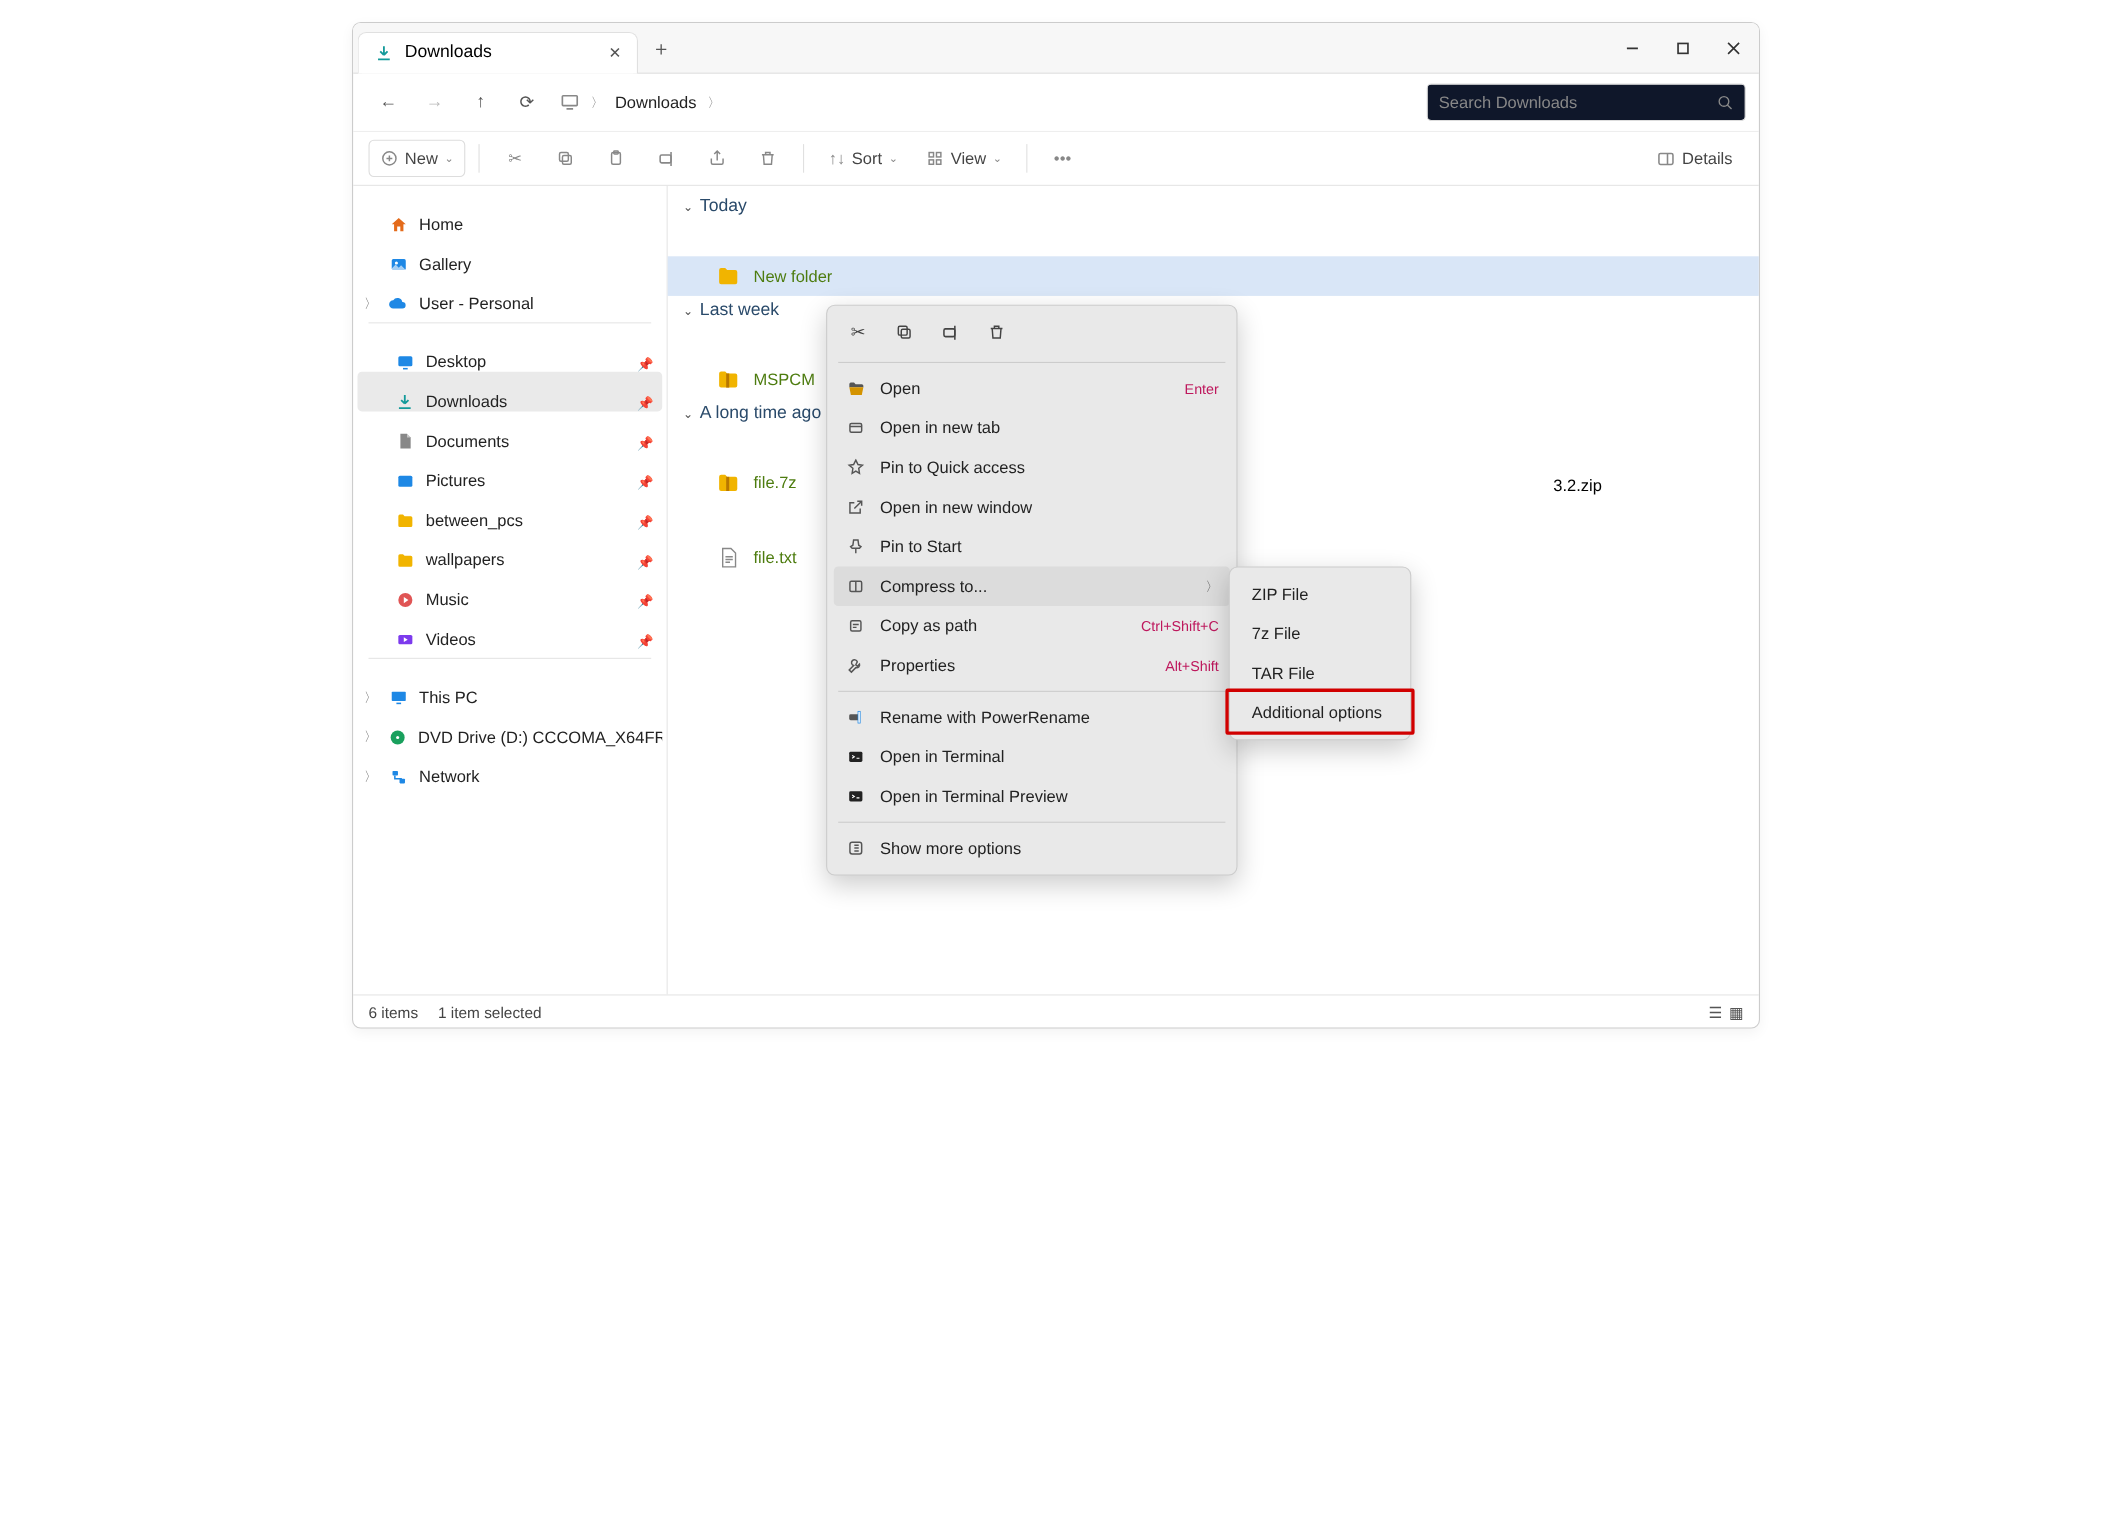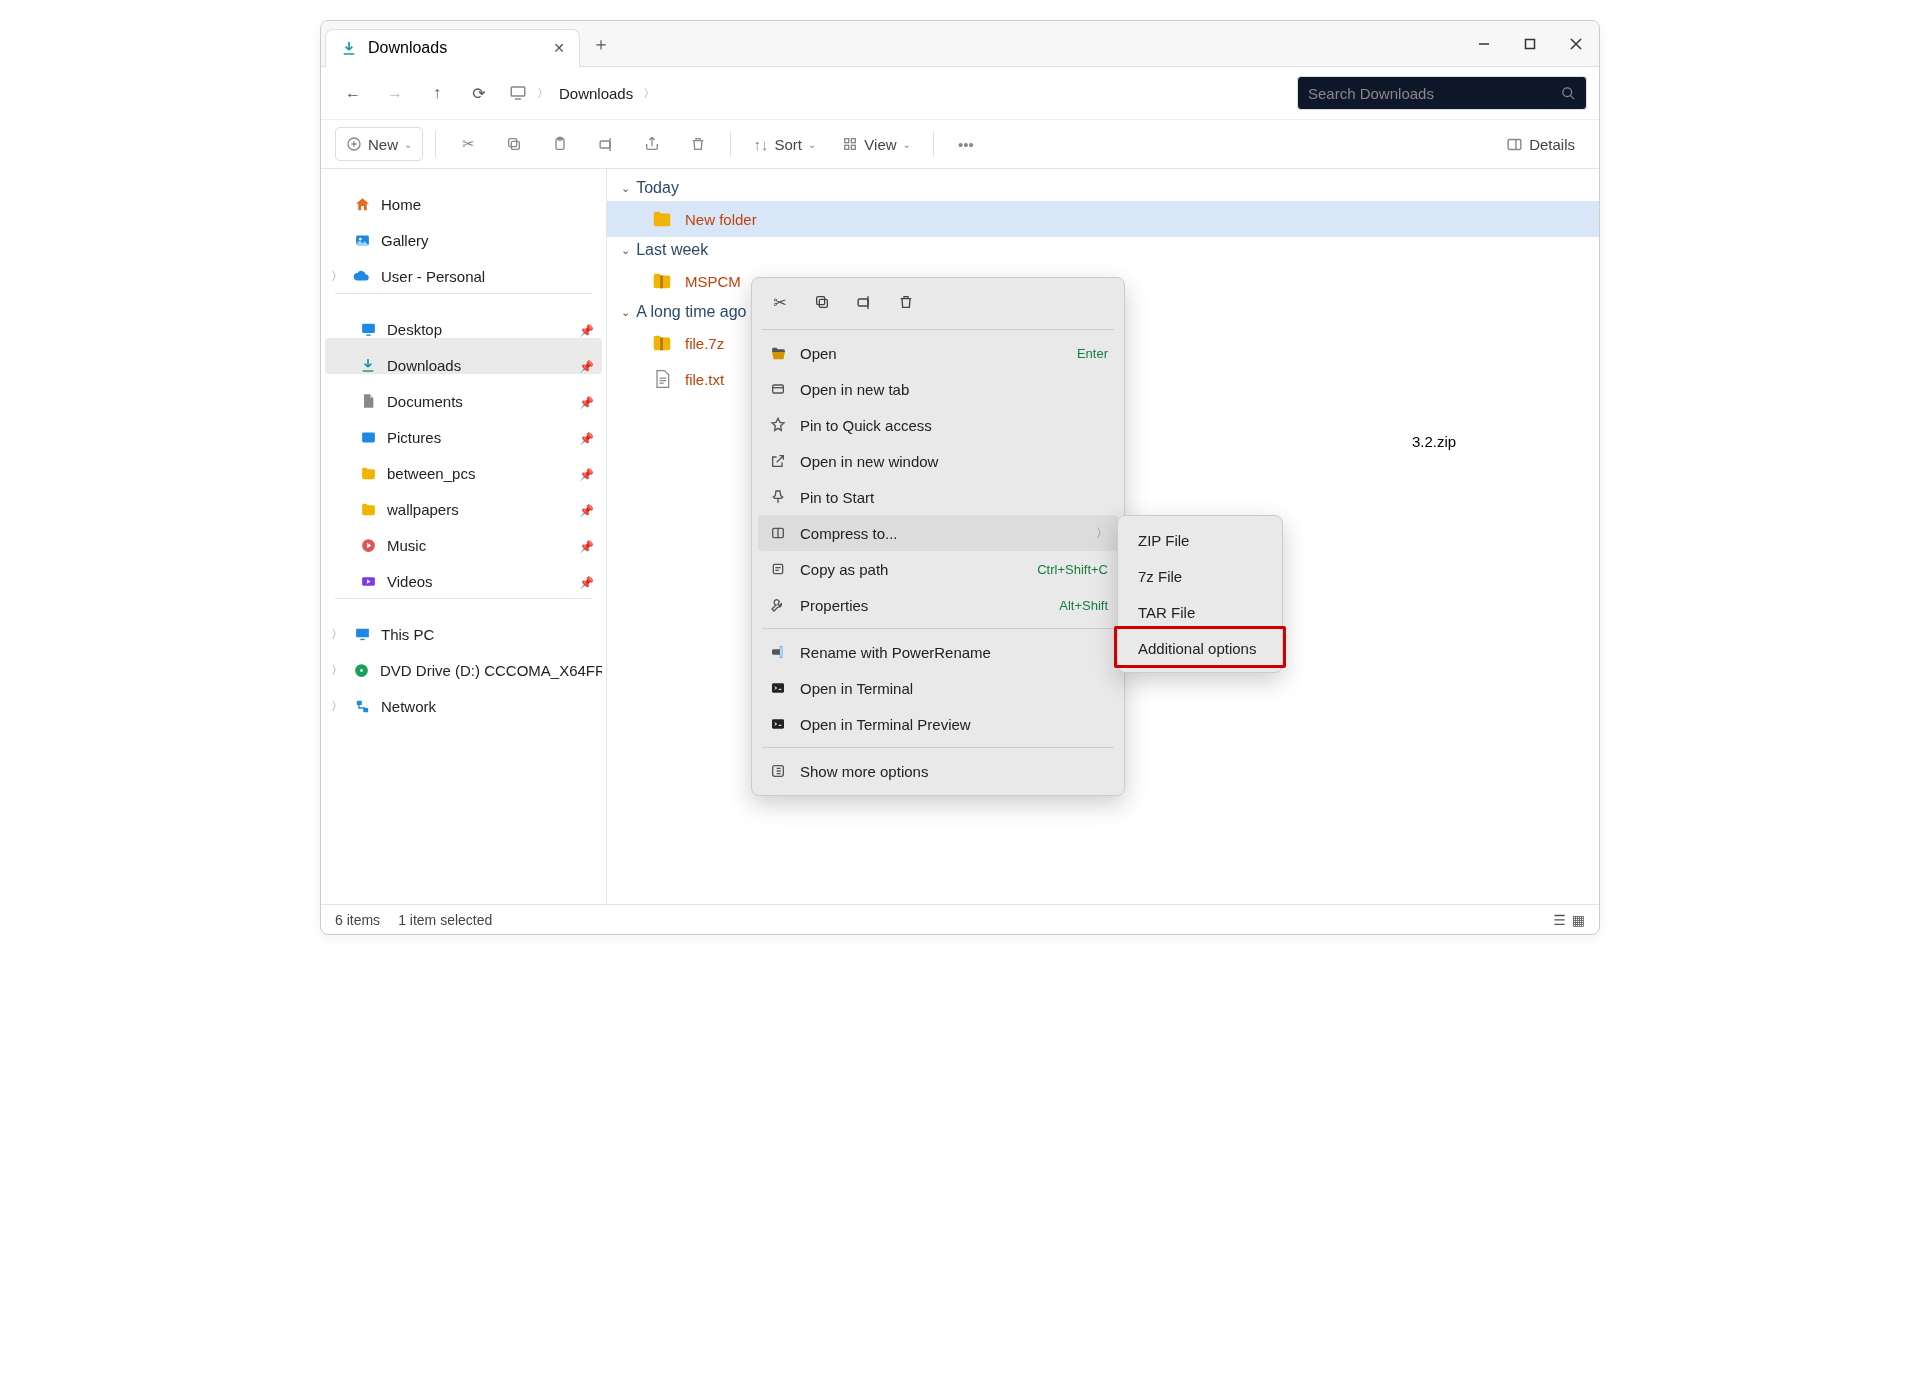--- a/index.html
+++ b/index.html
@@ -39,38 +39,38 @@
 .side-item.top { padding-left:28px; }
 .side-chevron { position:absolute; left:6px; color:#777; font-size:12px; }
 .pin { margin-left:auto; color:#aaa; font-size:12px; }
 .side-item.active .pin { color:#777; }
 .side-hr { height:1px; background:#e5e5e5; margin:8px 10px; }
 .icon-box { width:18px; height:18px; display:inline-flex; align-items:center; justify-content:center; font-size:15px; }
 
 .content { flex:1; position:relative; padding:6px 0; }
 .group-head { display:flex; align-items:center; gap:6px; padding:4px 14px; color:#2a4a6a; font-size:16px; }
 .group-head .chev { font-size:11px; color:#555; }
-.file-item { display:flex; align-items:center; gap:12px; padding:4px 14px 4px 44px; height:36px; font-size:15px; color:#c2410c; }
+.file-item { display:flex; align-items:center; gap:12px; padding:4px 14px 4px 44px; height:36px; font-size:15px; color:#4d7c0f;margin-top:32px; }
 .file-item.selected { background:#d9e6f7; }
 .file-item .ficon { width:22px; height:22px; display:inline-flex; align-items:center; justify-content:center; font-size:18px; }
 .file-right { position:absolute; left:805px; font-size:15px; }
 
 
 .statusbar { position:absolute; bottom:0; left:0; right:0; height:30px; border-top:1px solid #e5e5e5; display:flex; align-items:center; padding:0 14px; gap:18px; font-size:14px; color:#444;margin-top:20px; }
 .viewbtns { margin-left:auto; display:flex; gap:6px; color:#555; }
 
 
 .ctxmenu { position:absolute; background:#e9e9e9; border:1px solid #ccc; border-radius:8px; box-shadow:0 8px 24px rgba(0,0,0,.2); padding:6px; font-size:15px; color:#222; }
 .ctx-main { left:430px; top:256px; width:374px; }
 .ctx-top-icons { display:flex; gap:14px; padding:4px 8px 8px 8px; }
 .ctx-top-icons span { width:28px; height:28px; display:flex; align-items:center; justify-content:center; color:#444; font-size:16px; }
 .ctx-item { height:36px; display:flex; align-items:center; gap:12px; padding:0 10px; border-radius:4px; position:relative; }
 .ctx-item.hover { background:#dcdcdc; }
 .ctx-item .cicon { width:20px; display:inline-flex; justify-content:center; color:#555; font-size:15px; }
-.ctx-item .shortcut { margin-left:auto; color:#15803d; font-size:13px; }
+.ctx-item .shortcut { margin-left:auto; color:#be185d; font-size:13px; }
 .ctx-item .sub-arrow { margin-left:auto; color:#666; font-size:12px; }
 .ctx-sep { height:1px; background:#ccc; margin:5px 4px; }
 
 .ctx-sub { left:796px; top:494px; width:166px; }
 .ctx-sub .ctx-item { padding:0 14px; }
 .highlight-box { position:absolute; border:3px solid #d10000; border-radius:2px; pointer-events:none; }
 
 
 .c-yellow{color:#f1b400}
 .c-blue{color:#1e88e5}

